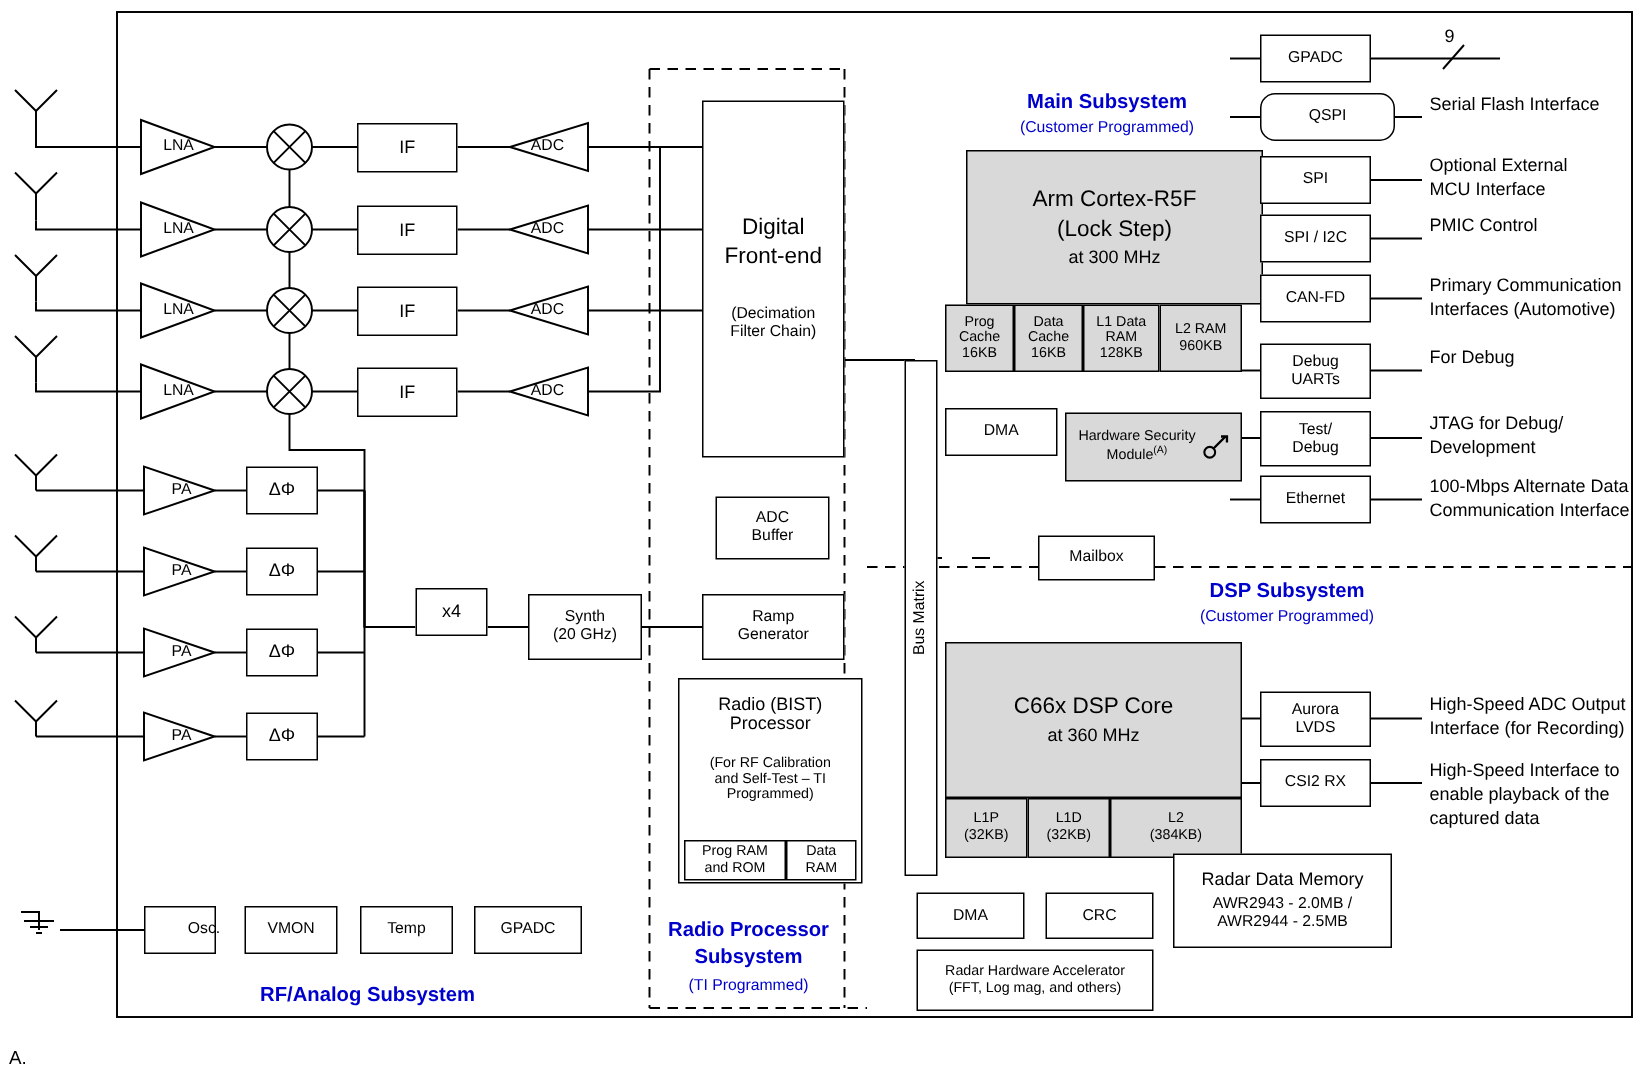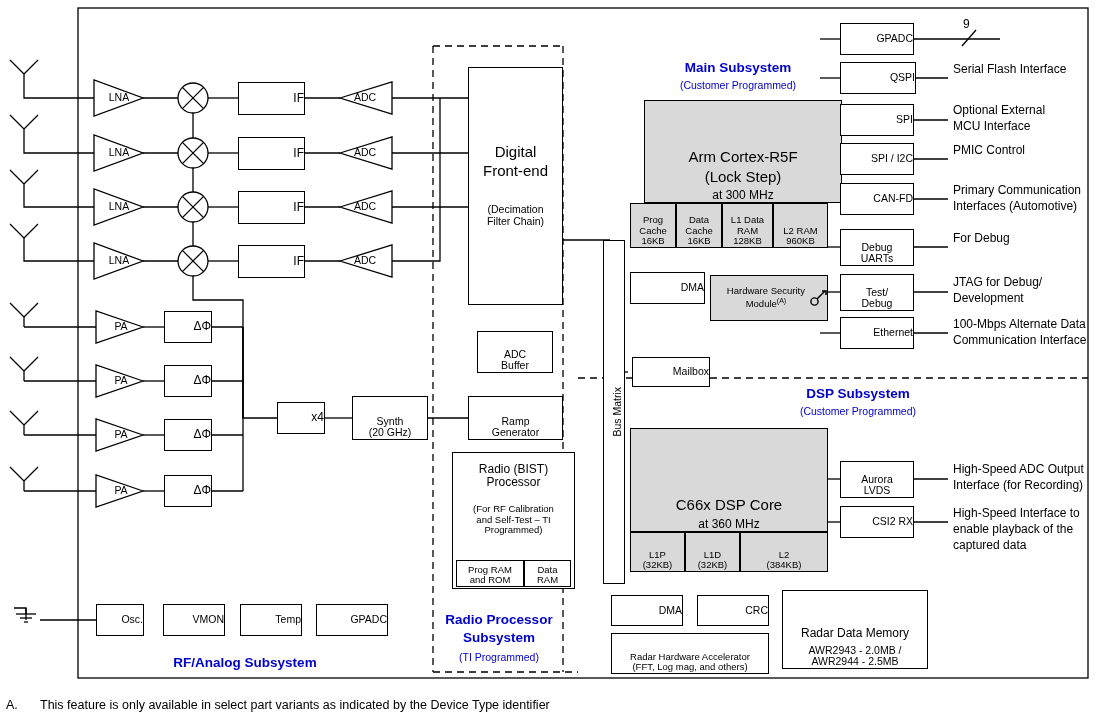--- a/index.html
+++ b/index.html
@@ -1,19 +1,19 @@
 <!DOCTYPE html>
 <html><head>
 <meta charset="utf-8">
 <style>
   html,body{margin:0;padding:0;}
   body{width:1100px;height:722px;background:#fff;font-family:"Liberation Sans",sans-serif;color:#000;position:relative;overflow:hidden;}
   #root{position:absolute;left:0;top:0;width:1100px;height:722px;}
   .abs{position:absolute;box-sizing:border-box;}
-  .box{border:1.3px solid #000;background:#fff;display:flex;align-items:center;justify-content:flex-end;text-align:center;line-height:1.12;}
+  .box{border:1.3px solid #000;background:#fff;display:flex;align-items:center;justify-content:center;text-align:center;line-height:1.12;}
   .gray{background:#d9d9d9;}
   .lbl{position:absolute;line-height:1.18;}
   .blue{color:#0000cc;}
   .ctr{text-align:center;}
   .sm{font-size:10.5px;}
   .xs{font-size:9.5px;}
   .md{font-size:12px;}
   .lg{font-size:15px;}
   .xl{font-size:13.5px;}
   svg.layer{position:absolute;left:0;top:0;width:1100px;height:722px;pointer-events:none;}
@@ -203,21 +203,21 @@
   <div class="abs box md" style="left:164px;top:365px;width:48px;height:32px;">
       <span>ΔΦ</span>
     </div>
   <div class="abs box md" style="left:164px;top:419px;width:48px;height:32px;">
       <span>ΔΦ</span>
     </div>
   <div class="abs box md" style="left:164px;top:475px;width:48px;height:32px;">
       <span>ΔΦ</span>
     </div>
 
-  <div class="abs box md" style="left:277px;top:402px;width:48px;height:32px;">
+  <div class="abs box md" style="left:277px;top:392px;width:48px;height:32px;">
       <span>x4</span>
     </div>
 
   <div class="abs box sm" style="left:352px;top:396px;width:76px;height:44px;flex-direction:column;">
     <span>Synth</span>
     <span>(20 GHz)</span>
   </div>
 
   <div class="abs box" style="left:468px;top:67px;width:95px;height:238px;flex-direction:column;justify-content:center;">
     <span class="lg" style="margin-bottom:2px;">Digital</span>
@@ -315,21 +315,21 @@
         <div class="xs"><span>Module</span><sup style="font-size:7px;">(A)</sup></div>
       </div>
       <svg width="18" height="18" viewBox="0 0 18 18">
         <circle cx="5.5" cy="12.5" r="3.6" fill="none" stroke="#000" stroke-width="1.4"></circle>
         <path d="M8 10 L16 2" stroke="#000" stroke-width="1.6" fill="none"></path>
         <path d="M13 2 L17 2 L17 6" stroke="#000" stroke-width="1.6" fill="none"></path>
       </svg>
     </div>
   </div>
 
-  <div class="abs box sm" style="left:632px;top:357px;width:78px;height:30px;">
+  <div class="abs box sm" style="left:692px;top:357px;width:78px;height:30px;">
       <span>Mailbox</span>
     </div>
 
   <div class="lbl xl blue ctr" style="left:768px;top:386px;width:180px;font-weight:bold;">DSP Subsystem</div>
   <div class="lbl sm blue ctr" style="left:768px;top:405px;width:180px;">(Customer Programmed)</div>
 
   <div class="abs box gray" style="left:630px;top:428px;width:198px;height:104px;flex-direction:column;">
     <span class="lg" style="margin-bottom:4px;">C66x DSP Core</span>
     <span class="md">at 360 MHz</span>
   </div>
@@ -349,30 +349,30 @@
   <div class="abs box sm" style="left:611px;top:595px;width:72px;height:31px;">
       <span>DMA</span>
     </div>
   <div class="abs box sm" style="left:697px;top:595px;width:72px;height:31px;">
       <span>CRC</span>
     </div>
   <div class="abs box xs" style="left:611px;top:633px;width:158px;height:41px;flex-direction:column;">
     <span>Radar Hardware Accelerator</span>
     <span>(FFT, Log mag, and others)</span>
   </div>
-  <div class="abs box" style="left:782px;top:590px;width:146px;height:79px;flex-direction:column;">
+  <div class="abs box" style="left:782px;top:569px;width:146px;height:63px;flex-direction:column;">
     <span class="md" style="margin-bottom:4px;">Radar Data Memory</span>
     <span class="sm">AWR2943 - 2.0MB /</span>
     <span class="sm">AWR2944 - 2.5MB</span>
   </div>
 
   <div class="abs box sm" style="left:840px;top:23px;width:74px;height:32px;">
       <span>GPADC</span>
     </div>
-  <div class="abs box sm" style="left:840px;top:62px;width:76px;height:32px;">
+  <div class="abs box sm" style="left:840px;top:62px;width:90px;height:32px;border-radius:10px;">
       <span>QSPI</span>
     </div>
   <div class="abs box sm" style="left:840px;top:104px;width:74px;height:32px;">
       <span>SPI</span>
     </div>
   <div class="abs box sm" style="left:840px;top:143px;width:74px;height:32px;">
       <span>SPI / I2C</span>
     </div>
   <div class="abs box sm" style="left:840px;top:183px;width:74px;height:32px;">
       <span>CAN-FD</span>
@@ -408,15 +408,14 @@
   <div class="lbl md" style="left:953px;top:291px;">Development</div>
   <div class="lbl md" style="left:953px;top:317px;">100-Mbps Alternate Data</div>
   <div class="lbl md" style="left:953px;top:333px;">Communication Interface</div>
   <div class="lbl md" style="left:953px;top:462px;">High-Speed ADC Output</div>
   <div class="lbl md" style="left:953px;top:478px;text-align:right;">Interface (for Recording)</div>
   <div class="lbl md" style="left:953px;top:506px;">High-Speed Interface to</div>
   <div class="lbl md" style="left:953px;top:522px;">enable playback of the</div>
   <div class="lbl md" style="left:953px;top:538px;">captured data</div>
 
   <div class="note" style="left:6px;top:698px;">A.</div>
-  <div class="note" style="left:40px;top:698px;">This feature is only available in select part variants as indicated by the Device Type identifier</div>
 
 </div>
 
 </body></html>

